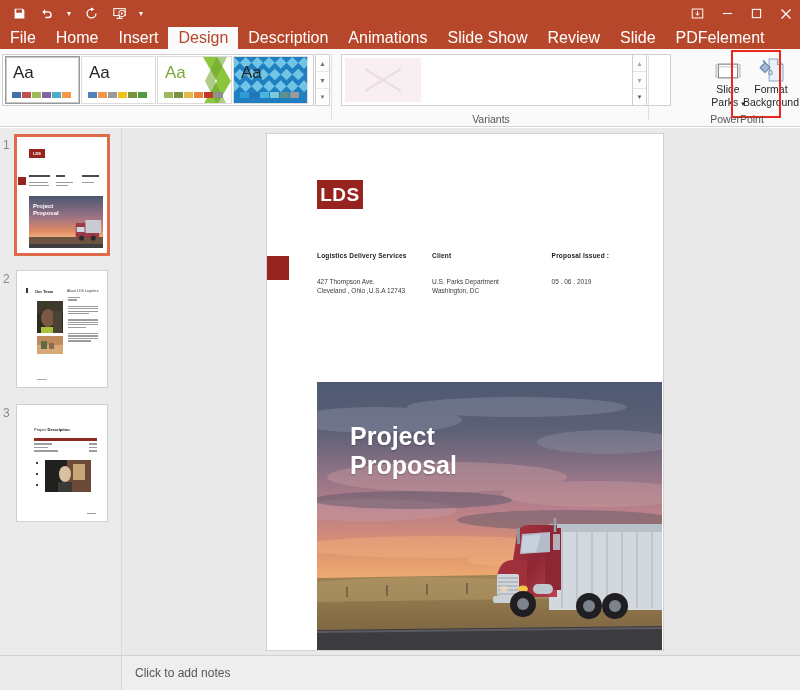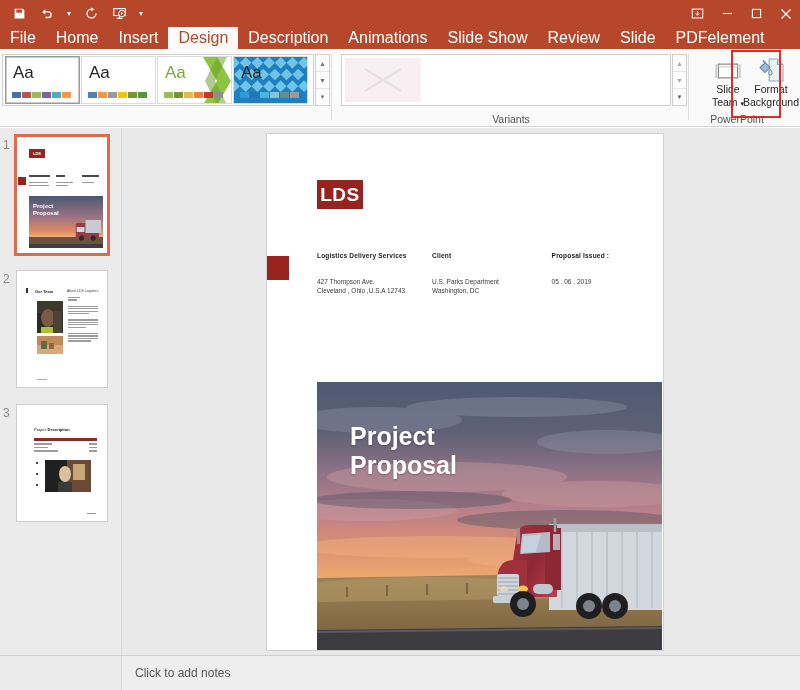--- a/index.html
+++ b/index.html
@@ -112,21 +112,21 @@
     position: absolute; right: 2px; top: 5px; width: 15px; height: 52px;
     display: flex; flex-direction: column; border: 1px solid #cfcfcf; background: #fdfdfd;
   }
   .gal-scroll div {
     flex: 1; display: flex; align-items: center; justify-content: center;
     font-size: 7px; color: #767676; border-bottom: 1px solid #e6e6e6;
   }
   .gal-scroll div:last-child { border-bottom: none; }
 
   
-  .grp-variants { left: 333px; width: 356px; }
+  .grp-variants { left: 333px; width: 316px; }
   .variants-gallery {
     position: absolute; left: 8px; top: 5px; width: 330px; height: 52px;
     background: #ffffff; border: 1px solid #cfcfcf; overflow: hidden;
   }
   .variant-missing {
     position: absolute; left: 3px; top: 3px; width: 76px; height: 44px;
     background: #f7eff2;
     display: flex; align-items: center; justify-content: center;
   }
   .variant-missing svg { opacity: .45; }
@@ -450,21 +450,21 @@
       <div class="cust-items">
         <div class="cust-btn">
           <span class="cust-ico">
             <svg width="26" height="22" viewBox="0 0 28 24">
               <rect x="3.5" y="4.5" width="21" height="15" fill="#ffffff" stroke="#7f7f7f" stroke-width="1.2"></rect>
               <path d="M3.5 7.5h21" stroke="#bfbfbf" stroke-width="1"></path>
               <path d="M1 4.5v15M27 4.5v15" stroke="#a6a6a6" stroke-width="1"></path>
             </svg>
           </span>
           <span class="lbl">Slide</span>
-          <span class="lbl"><span>Team</span> <span style="font-size:7px">▾</span></span>
+          <span class="lbl"><span>Parks</span> <span style="font-size:7px">▾</span></span>
         </div>
 
         <div class="cust-btn" style="width:46px">
           <span class="cust-ico">
             <svg width="28" height="24" viewBox="0 0 30 26">
               <path d="M13 1h9l6 6v18H13z" fill="#eaf1f8" stroke="#8ba6c4" stroke-width="1.1"></path>
               <path d="M22 1v6h6" fill="#cfe0f0" stroke="#8ba6c4" stroke-width="1.1"></path>
               <path d="M3.2 10.5l5.5-5.5 5.2 5.2-5.5 5.5z" fill="#9fb9d6" stroke="#5f7fa3" stroke-width="1.1"></path>
               <path d="M8.7 5l-2.4-2.4" stroke="#5f7fa3" stroke-width="1.6" fill="none"></path>
               <path d="M14.4 12.6c1.6 2.2 1.9 3 1.9 3.8a1.9 1.9 0 0 1-3.8 0c0-.8.3-1.6 1.9-3.8z" fill="#d6e3f0" stroke="#5f7fa3" stroke-width="1"></path>

